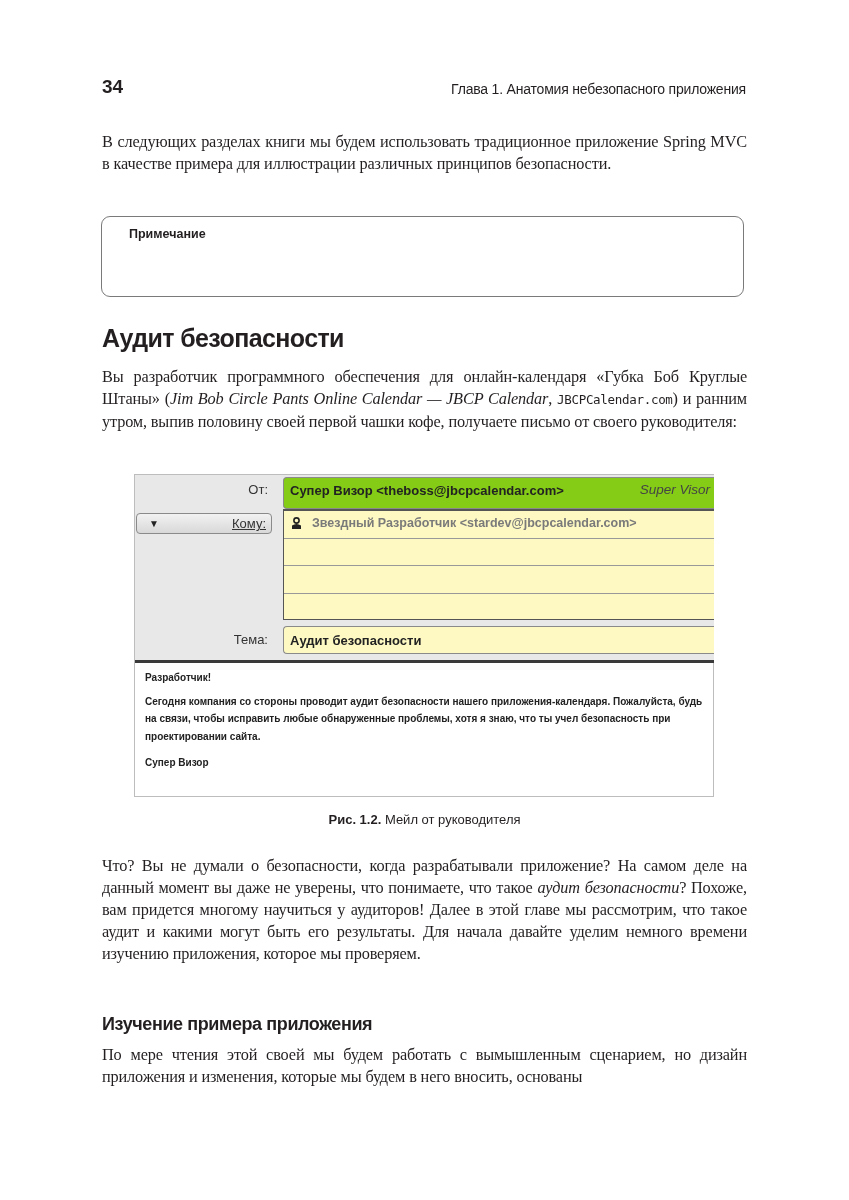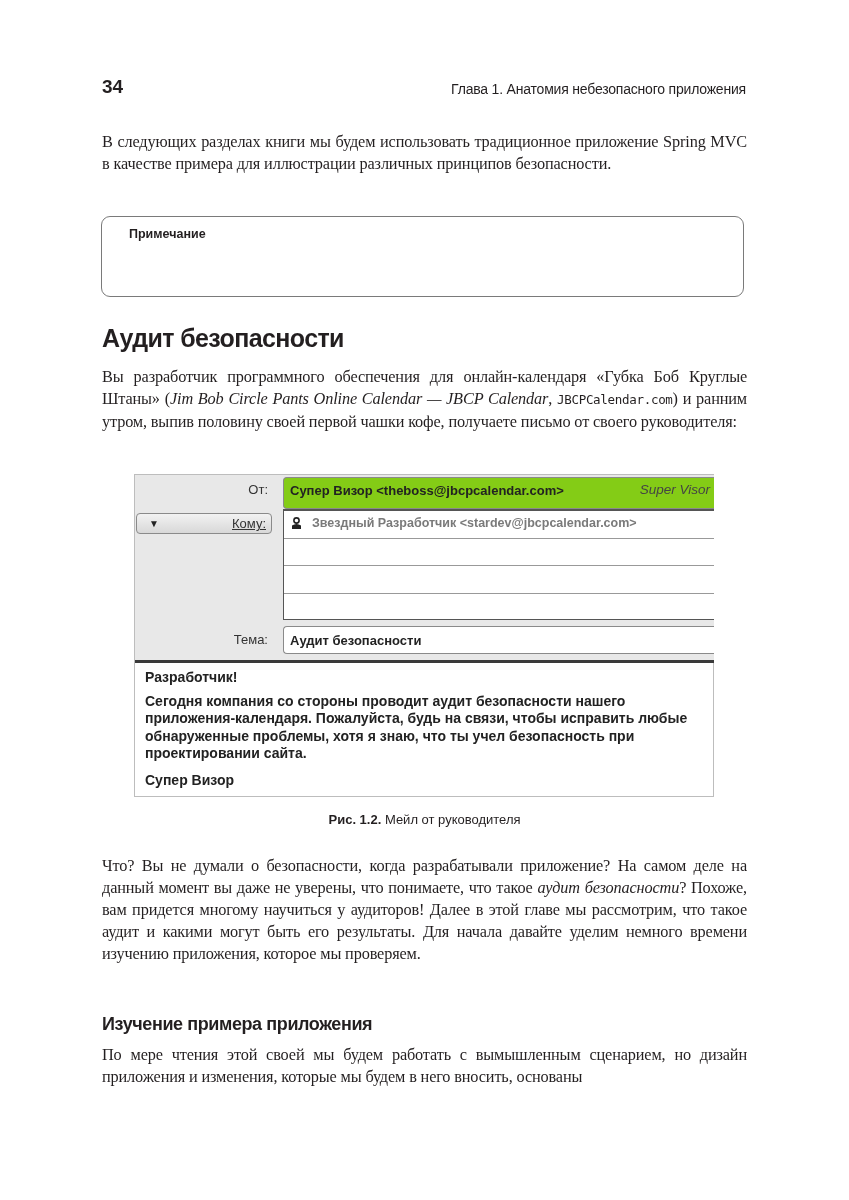--- a/index.html
+++ b/index.html
@@ -17,36 +17,36 @@
   .note-title { position: absolute; left: 27px; top: 10px; font-family: "Liberation Sans", sans-serif; font-weight: bold; font-size: 12.5px; color: #231f20; }
   .note-text { position: absolute; left: 27px; top: 30px; width: 600px; font-family: "Liberation Serif", serif; font-size: 14.5px; line-height: 20px; color: #231f20; }
 
   .h1 { position: absolute; left: 102px; top: 324px; font-family: "Liberation Sans", sans-serif; font-weight: bold; font-size: 25px; color: #231f20; letter-spacing: -0.6px; }
   .h2 { position: absolute; left: 102px; top: 1014px; font-family: "Liberation Sans", sans-serif; font-weight: bold; font-size: 18px; color: #231f20; letter-spacing: -0.4px; }
 
   
   .mail { position: absolute; left: 134px; top: 474px; width: 580px; height: 323px; border: 1px solid #bdbdbd; box-sizing: border-box; background: #ffffff; font-family: "Liberation Sans", sans-serif; }
   .mail-header { position: absolute; left: 0; top: 0; width: 579px; height: 186px; background: #e8e8e8; }
   .lbl { position: absolute; font-size: 13px; color: #333; text-align: right; }
-  .field { position: absolute; left: 148px; right: 0; background: #ffffff; box-sizing: border-box; font-size: 13px; color: #222; }
+  .field { position: absolute; left: 148px; right: 0; background: #fef9c3; box-sizing: border-box; font-size: 13px; color: #222; }
   .from-field { top: 2px; height: 32px; background: #84cc16; border: 1px solid #8a8a8a; border-right: none; border-radius: 4px 0 0 4px; }
   .from-field .val { position: absolute; left: 6px; top: 5px; font-weight: bold; }
   .from-field .alias { position: absolute; right: 4px; top: 4px; font-style: italic; color: #444; font-size: 13.5px; }
   .to-area { top: 34px; height: 111px; border-left: 1.5px solid #555; border-top: 2px solid #555; border-bottom: 1.5px solid #555; }
   .to-row { position: absolute; left: 0; right: 0; height: 27px; border-bottom: 1px solid #999; }
   .to-row:last-child { border-bottom: none; }
   .to-row .val { position: absolute; left: 28px; top: 5px; color: #7a7a7a; font-weight: bold; font-size: 12.5px; }
   .person-icon { position: absolute; left: 7px; top: 6px; width: 11px; height: 13px; }
   .to-btn { position: absolute; left: 1px; top: 38px; width: 136px; height: 21px; background: linear-gradient(#f2f2f2, #d8d8d8); border: 1px solid #8a8a8a; border-radius: 4px; box-sizing: border-box; }
   .to-btn .tri { position: absolute; left: 12px; top: 4px; font-size: 10px; color: #222; }
   .to-btn .t { position: absolute; right: 5px; top: 2px; font-size: 13px; color: #333; text-decoration: underline; }
   .subj-field { top: 151px; height: 28px; border: 1px solid #8a8a8a; border-right: none; border-radius: 4px 0 0 4px; }
   .subj-field .val { position: absolute; left: 6px; top: 6px; font-weight: bold; font-size: 13px; }
   .sep { position: absolute; left: 0; width: 579px; top: 185px; height: 3px; background: #3a3a3a; }
-  .mail-body { position: absolute; left: 10px; top: 194px; width: 560px; font-size: 14px; font-weight: bold; color: #222; line-height: 17.5px; }
+  .mail-body { position: absolute; left: 10px; top: 194px; width: 560px; font-size: 10px; font-weight: bold; color: #222; line-height: 17.5px; }
   .mail-body p { margin: 0; }
   .mail-body .greet { margin-bottom: 6px; }
   .mail-body .sign { margin-top: 9px; }
 
   .caption { position: absolute; left: 0; width: 849px; top: 812px; text-align: center; font-family: "Liberation Sans", sans-serif; font-size: 13px; color: #231f20; }
   .caption b { font-weight: bold; }
 </style>
 </head>
 <body>
 

